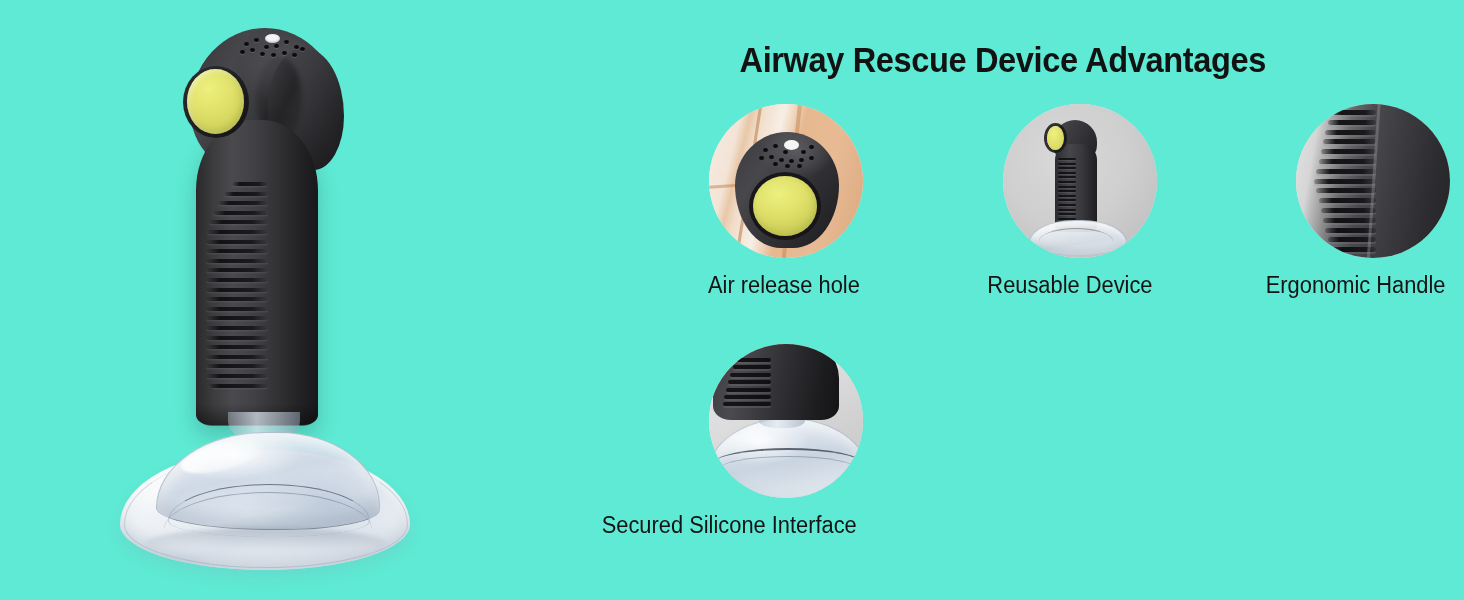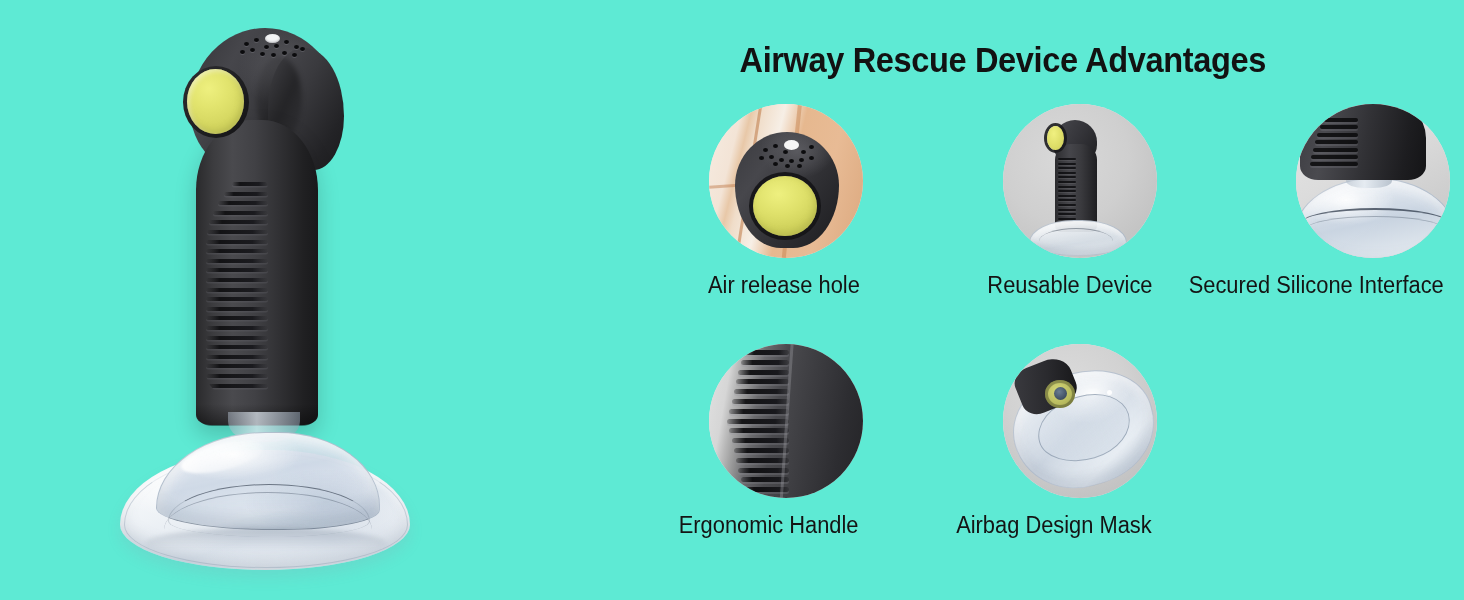--- a/index.html
+++ b/index.html
@@ -733,42 +733,20 @@
           <div class="t2-btn"></div>
           <div class="t2-mask"></div>
           <div class="t2-mask-seam"></div>
         </div>
         <div class="cell-label">Reusable Device</div>
       </div>
 
 
       <div class="cell">
         <div class="thumb">
-          <div class="t4-bg"></div>
-          <div class="t4-dome"></div>
-          <div class="t4-seam"></div>
-          <div class="t4-seam2"></div>
-          <div class="t4-stem"></div>
-          <div class="t4-handle"></div>
-          <div class="t4-grip" id="t4-grip">
-              <div class="t4-rib" style="top: 4px; left: 14px; width: calc(100% - 14px);"></div>
-              <div class="t4-rib" style="top: 11.4px; left: 10px; width: calc(100% - 10px);"></div>
-              <div class="t4-rib" style="top: 18.8px; left: 7px; width: calc(100% - 7px);"></div>
-              <div class="t4-rib" style="top: 26.2px; left: 5px; width: calc(100% - 5px);"></div>
-              <div class="t4-rib" style="top: 33.6px; left: 3px; width: calc(100% - 3px);"></div>
-              <div class="t4-rib" style="top: 41px; left: 1px; width: calc(100% - 1px);"></div>
-              <div class="t4-rib" style="top: 48.4px; left: 0px; width: calc(100% + 0px);"></div>
-              <div class="t4-rib" style="top: 55.8px; left: 0px; width: calc(100% + 0px);"></div>
-            </div>
-        </div>
-        <div class="cell-label">Secured Silicone Interface</div>
-      </div>
-
-      <div class="cell">
-        <div class="thumb">
           <div class="t5-bg"></div>
           <div class="t5-grip" id="t5-grip">
               <div class="t5-rib" style="top: 6px; left: 16px; width: calc(100% - 16px);"></div>
               <div class="t5-rib" style="top: 15.8px; left: 14px; width: calc(100% - 14px);"></div>
               <div class="t5-rib" style="top: 25.6px; left: 11px; width: calc(100% - 11px);"></div>
               <div class="t5-rib" style="top: 35.4px; left: 9px; width: calc(100% - 9px);"></div>
               <div class="t5-rib" style="top: 45.2px; left: 7px; width: calc(100% - 7px);"></div>
               <div class="t5-rib" style="top: 55px; left: 5px; width: calc(100% - 5px);"></div>
               <div class="t5-rib" style="top: 64.8px; left: 2px; width: calc(100% - 2px);"></div>
               <div class="t5-rib" style="top: 74.6px; left: 0px; width: calc(100% + 0px);"></div>
@@ -780,26 +758,36 @@
               <div class="t5-rib" style="top: 133.4px; left: 14px; width: calc(100% - 14px);"></div>
               <div class="t5-rib" style="top: 143.2px; left: 16px; width: calc(100% - 16px);"></div>
             </div>
           <div class="t5-edge"></div>
         </div>
         <div class="cell-label">Ergonomic Handle</div>
       </div>
 
       <div class="cell">
         <div class="thumb">
-          <div class="t6-bg"></div>
-          <div class="t6-mask"></div>
-          <div class="t6-inner"></div>
-          <div class="t6-connector"></div>
-          <div class="t6-ring"></div>
-          <div class="t6-ringhole"></div>
-          <div class="t6-glint"></div>
+          <div class="t4-bg"></div>
+          <div class="t4-dome"></div>
+          <div class="t4-seam"></div>
+          <div class="t4-seam2"></div>
+          <div class="t4-stem"></div>
+          <div class="t4-handle"></div>
+          <div class="t4-grip" id="t4-grip">
+              <div class="t4-rib" style="top: 4px; left: 14px; width: calc(100% - 14px);"></div>
+              <div class="t4-rib" style="top: 11.4px; left: 10px; width: calc(100% - 10px);"></div>
+              <div class="t4-rib" style="top: 18.8px; left: 7px; width: calc(100% - 7px);"></div>
+              <div class="t4-rib" style="top: 26.2px; left: 5px; width: calc(100% - 5px);"></div>
+              <div class="t4-rib" style="top: 33.6px; left: 3px; width: calc(100% - 3px);"></div>
+              <div class="t4-rib" style="top: 41px; left: 1px; width: calc(100% - 1px);"></div>
+              <div class="t4-rib" style="top: 48.4px; left: 0px; width: calc(100% + 0px);"></div>
+              <div class="t4-rib" style="top: 55.8px; left: 0px; width: calc(100% + 0px);"></div>
+            </div>
         </div>
-        <div class="cell-label">Airbag Design Mask</div>
+        <div class="cell-label">Secured Silicone Interface</div>
       </div>
+
 
     </div>
   </div>
 </div>
 
 </body></html>

